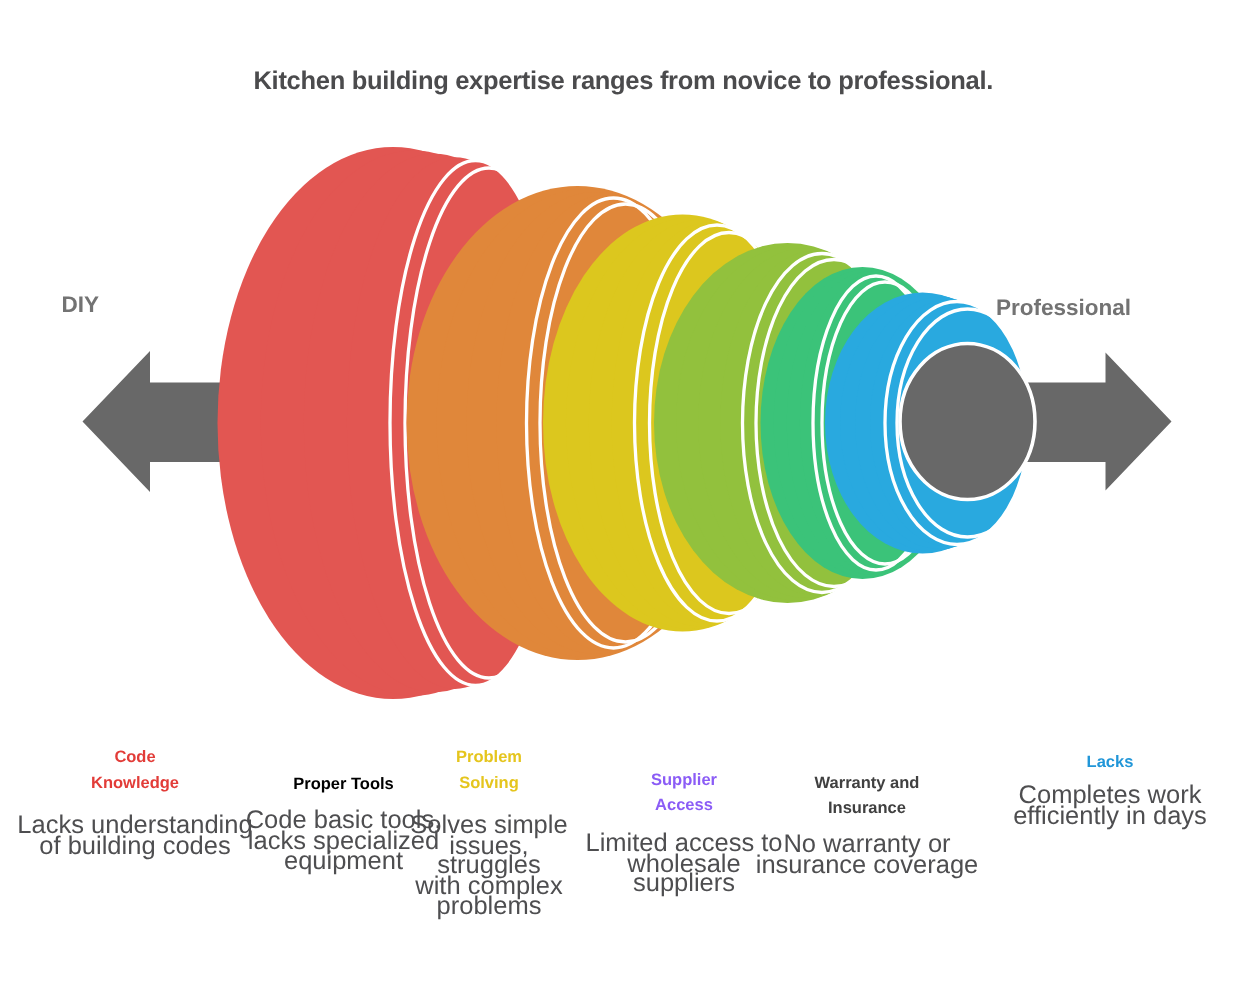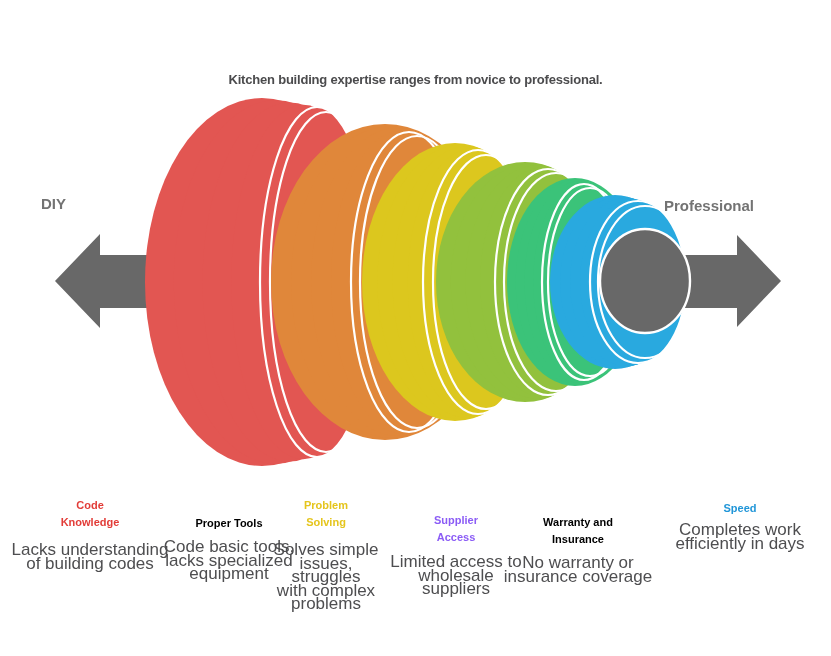--- a/index.html
+++ b/index.html
@@ -2,21 +2,21 @@
 <html><head>
 <meta charset="utf-8">
 <style>
   html,body{margin:0;padding:0;background:#ffffff;}
   .canvas{
     position:relative;width:831px;height:656px;background:#ffffff;overflow:hidden;
     font-family:"Liberation Sans", sans-serif;
   }
   .title{
     position:absolute;top:44px;left:0;right:0;text-align:center;
-    font-size:13px;font-weight:700;letter-spacing:-0.2px;color:#4B4B4D;margin-top:28px;
+    font-size:17px;font-weight:700;letter-spacing:-0.2px;color:#4B4B4D;
   }
   .side-label{
     position:absolute;font-size:15px;font-weight:700;color:#737373;
   }
   .diy{left:41px;width:100px;top:195px;}
   .pro{left:664px;width:150px;top:197px;}
   svg.funnel{position:absolute;left:0;top:0;}
   .labels{position:absolute;left:0;top:0;width:831px;height:656px;}
   .col{position:absolute;text-align:center;}
   .col-h{
@@ -113,25 +113,25 @@
 with complex
 problems</div>
       </div>
       <div class="col" style="left: 386px; width: 140px; top: 0px;">
         <div class="col-h" style="top: 512px; color: #8b5cf6;">Supplier
 Access</div>
         <div class="col-d" style="top: 555px;">Limited access to
 wholesale suppliers</div>
       </div>
       <div class="col" style="left: 503px; width: 150px; top: 0px;">
-        <div class="col-h" style="top: 514px; color: #000000;">Warranty and
+        <div class="col-h" style="top: 514px; color: #404040;">Warranty and
 Insurance</div>
         <div class="col-d" style="top: 556px;">No warranty or
 insurance coverage</div>
       </div>
       <div class="col" style="left: 665px; width: 150px; top: 0px;">
-        <div class="col-h" style="top: 500px; color: rgb(33, 150, 216);">Speed</div>
+        <div class="col-h" style="top: 500px; color: rgb(33, 150, 216);">Lacks</div>
         <div class="col-d" style="top: 523px;">Completes work
 efficiently in days</div>
       </div>
     </div>
 
 </div>
 
 </body></html>

